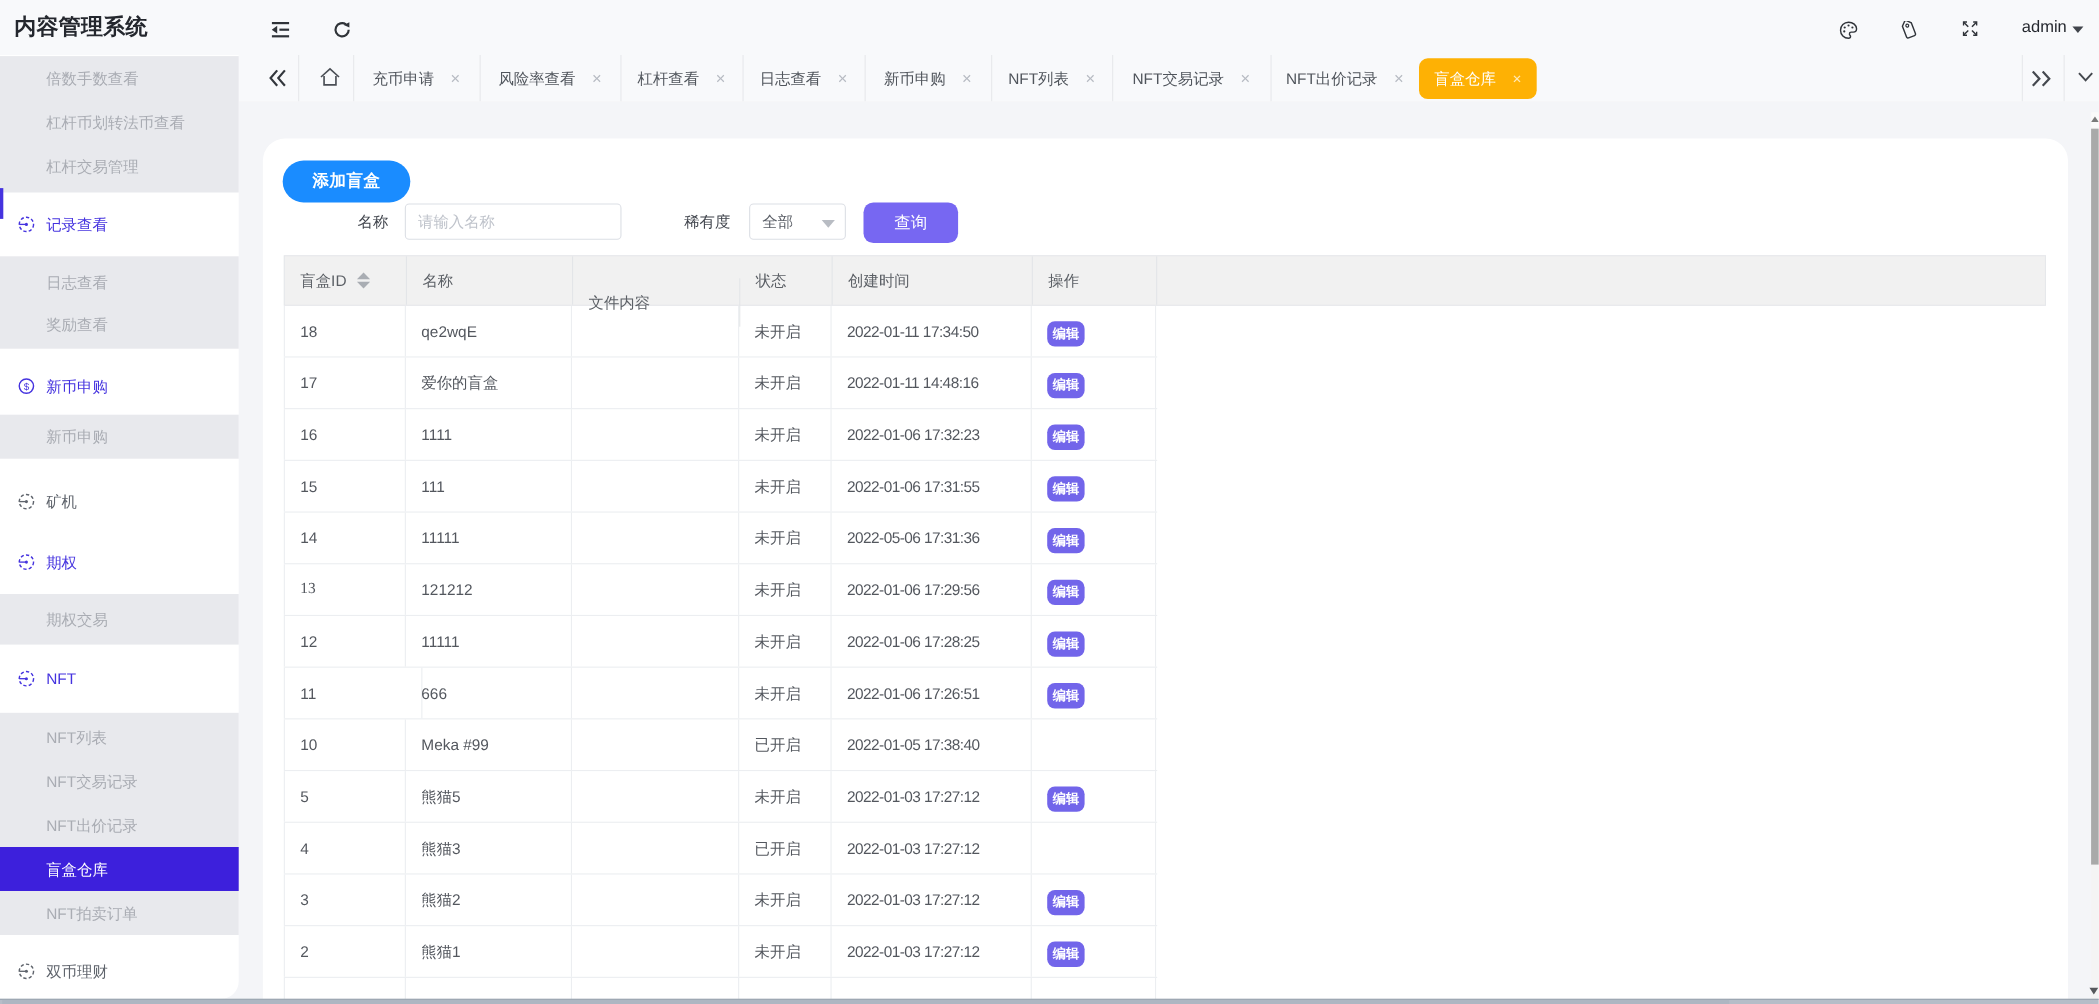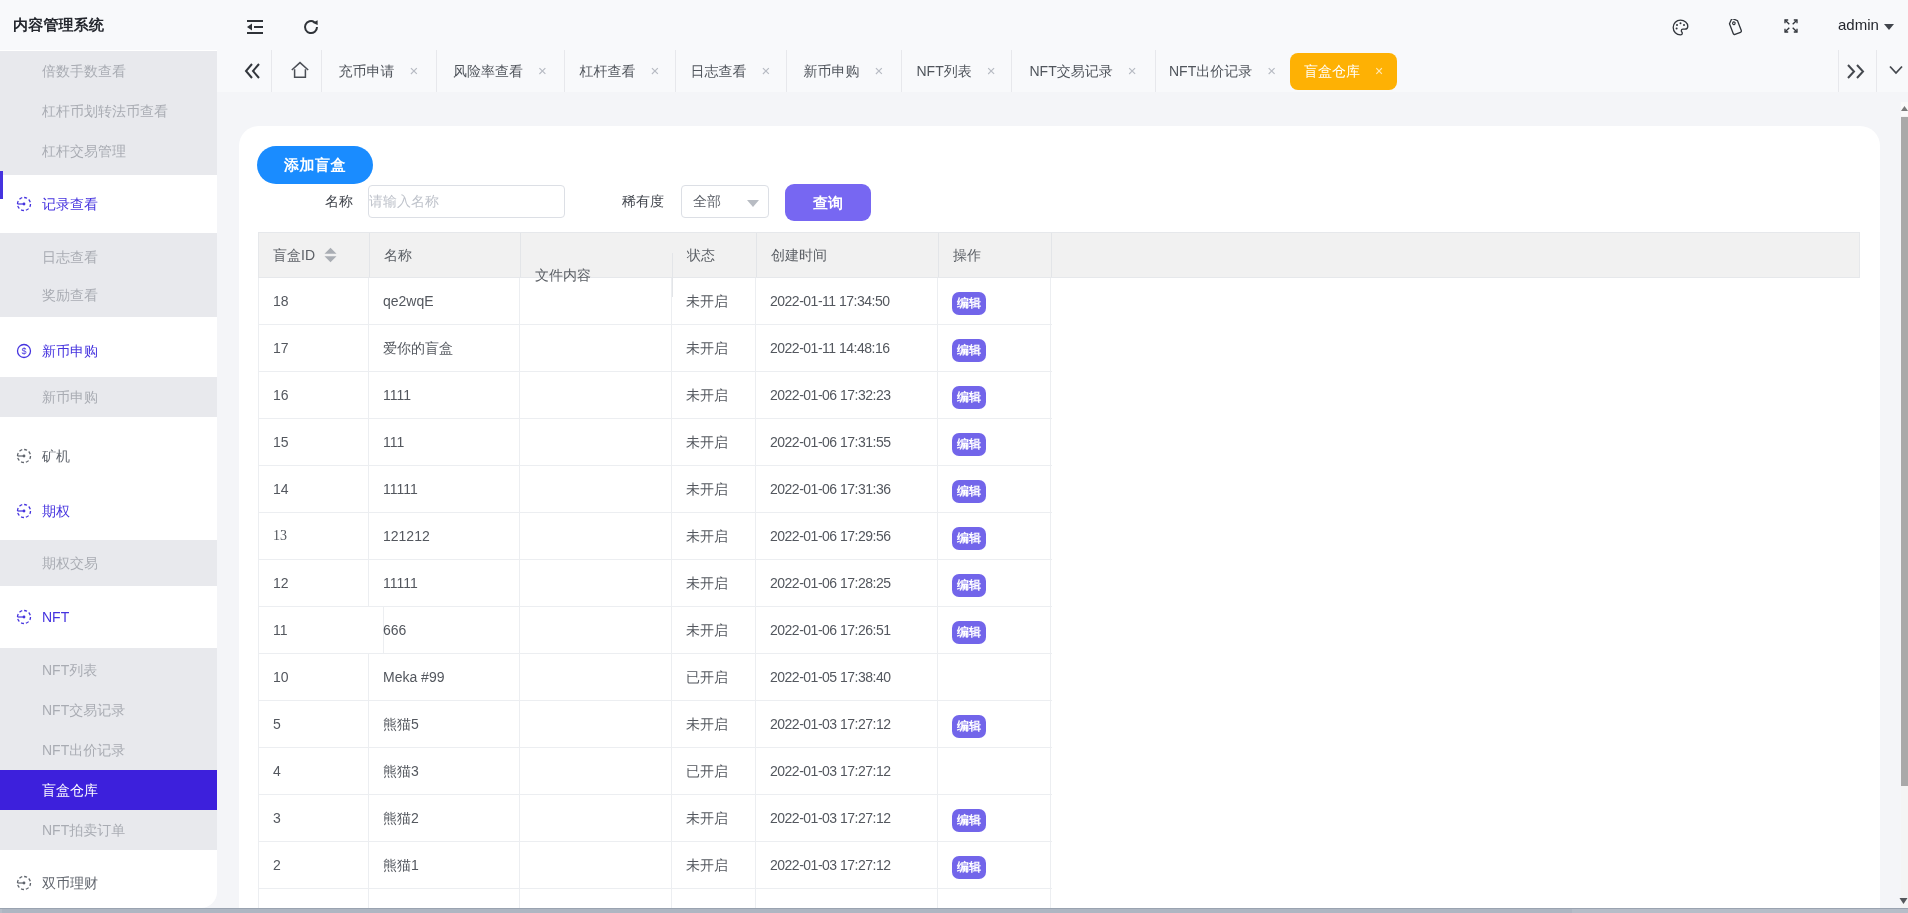--- a/index.html
+++ b/index.html
@@ -2,21 +2,21 @@
 <html><head>
 <meta charset="utf-8">
 <style>
 * { margin:0; padding:0; box-sizing:border-box; }
 html,body { width:1908px; height:913px; overflow:hidden; font-family:"Liberation Sans", sans-serif; }
 body { position:relative; background:#f6f7fa; }
 .abs { position:absolute; }
 
 
 #topbar { position:absolute; left:0; top:0; width:1908px; height:50px; background:#f8f9fb; z-index:30; }
-#logo { position:absolute; left:13px; top:0; height:50px; line-height:50px; font-size:15px; font-weight:bold; color:#24272e; letter-spacing:0.2px; }
+#logo { position:absolute; left:13px; top:0; height:50px; line-height:50px; font-size:20px; font-weight:bold; color:#24272e; letter-spacing:0.2px; }
 
 
 #sidebar { position:absolute; left:0; top:50px; width:217px; height:858px; background:#f4f5f8; z-index:20; }
 #sidewhite { position:absolute; left:0; top:0; width:217px; height:858px; background:#ffffff; border-bottom-right-radius:16px; }
 .gblock { position:absolute; left:0; width:217px; background:#e8e9ed; }
 .mi { position:absolute; left:0; width:217px; height:40px; line-height:40px; font-size:14px; }
 .mi .txt { position:absolute; left:42px; top:0; }
 .sub { color:#a9acb3; }
 .top-purple { color:#4533df; }
 .top-grey { color:#5f646c; }
@@ -31,24 +31,24 @@
 .tab .x { color:#b6bac2; font-size:15px; margin-left:15px; }
 #activetab { position:absolute; left:1073px; top:3px; width:107px; height:37px; background:#feb104; border-radius:8px; color:#ffffff; font-size:14px; line-height:37px; text-align:center; }
 #activetab .x { color:rgba(255,255,255,0.72); font-size:14px; margin-left:15px; }
 
 
 #content { position:absolute; left:217px; top:92px; width:1691px; height:821px; background:#f4f5f8; }
 #card { position:absolute; left:22px; top:34px; width:1641px; height:790px; background:#ffffff; border-radius:20px 20px 0 0; }
 
 #addbtn { position:absolute; left:18px; top:20px; width:116px; height:38px; background:#1a8cff; border-radius:19px; color:#fff; font-size:15px; font-weight:bold; text-align:center; line-height:38px; letter-spacing:0.5px; }
 .flabel { position:absolute; top:59px; height:33px; line-height:33px; font-size:14px; color:#41454d; }
-#inp { position:absolute; left:129px; top:59px; width:197px; height:33px; border:1px solid #dcdfe5; border-radius:4px; background:#fff; line-height:31px; font-size:14px; color:#bfc3cb; }
+#inp { position:absolute; left:129px; top:59px; width:197px; height:33px; border:1px solid #dcdfe5; border-radius:4px; background:#fff; line-height:31px; font-size:14px; color:#bfc3cb; padding-left:11px; }
 #sel { position:absolute; left:442px; top:59px; width:88px; height:33px; border:1px solid #dcdfe5; border-radius:4px; background:#fff; line-height:31px; font-size:14px; color:#5a5e66; padding-left:11px; }
 #sel .car { position:absolute; right:9px; top:14px; width:0; height:0; border-left:6px solid transparent; border-right:6px solid transparent; border-top:7px solid #b8bcc3; }
-#qbtn { position:absolute; left:546px; top:58px; width:86px; height:37px; background:#7767f2; border-radius:9px; color:#fff; font-size:15px; font-weight:bold; text-align:center; line-height:37px; }
+#qbtn { position:absolute; left:546px; top:58px; width:86px; height:37px; background:#7767f2; border-radius:9px; color:#fff; font-size:15px; font-weight:normal; text-align:center; line-height:37px; }
 
 
 #tbl { position:absolute; left:19px; top:106px; width:1602px; font-size:14px; color:#53575e; }
 #thead { position:absolute; left:0; top:0; width:1602px; height:46px; background:#f1f1f1; border:1px solid #e6e8eb; }
 .hc { position:absolute; top:0; height:44px; line-height:44px; padding-left:14px; color:#5c6066; border-right:1px solid #e3e5e8; }
 .trow { position:absolute; left:0; width:794px; height:47px; border-bottom:1px solid #eceef1; }
 .tc { position:absolute; top:0; height:46px; line-height:46px; padding-left:14px; border-right:1px solid #eceef1; }
 .tc:first-child { border-left:1px solid #eceef1; }
 .trow .tc:nth-child(5) { letter-spacing:-0.5px; }
 .ebtn { display:inline-block; width:34px; height:23px; background:#7265ea; border-radius:7px; color:#fff; font-size:12px; font-weight:bold; text-align:center; line-height:23px; vertical-align:middle; margin-top:2px; }
@@ -113,21 +113,21 @@
           <div class="tc" style="left:262px;width:152px;"></div>
           <div class="tc" style="left:414px;width:84px;">未开启</div>
           <div class="tc" style="left:498px;width:182px;">2022-01-06 17:31:55</div>
           <div class="tc" style="left:680px;width:113px;"><span class="ebtn">编辑</span></div>
         </div>
 <div class="trow" style="top:234px;">
           <div class="tc" style="left:0px;width:111px;">14</div>
           <div class="tc" style="left:111px;width:151px;">11111</div>
           <div class="tc" style="left:262px;width:152px;"></div>
           <div class="tc" style="left:414px;width:84px;">未开启</div>
-          <div class="tc" style="left:498px;width:182px;">2022-01-06 17:31:36</div>
+          <div class="tc" style="left:498px;width:182px;">2022-05-06 17:31:36</div>
           <div class="tc" style="left:680px;width:113px;"><span class="ebtn">编辑</span></div>
         </div>
 <div class="trow" style="top:281px;">
           <div class="tc" style="left:0px;width:111px;font-family:Liberation Serif, serif;">13</div>
           <div class="tc" style="left:111px;width:151px;">121212</div>
           <div class="tc" style="left:262px;width:152px;"></div>
           <div class="tc" style="left:414px;width:84px;">未开启</div>
           <div class="tc" style="left:498px;width:182px;">2022-01-06 17:29:56</div>
           <div class="tc" style="left:680px;width:113px;"><span class="ebtn">编辑</span></div>
         </div>

